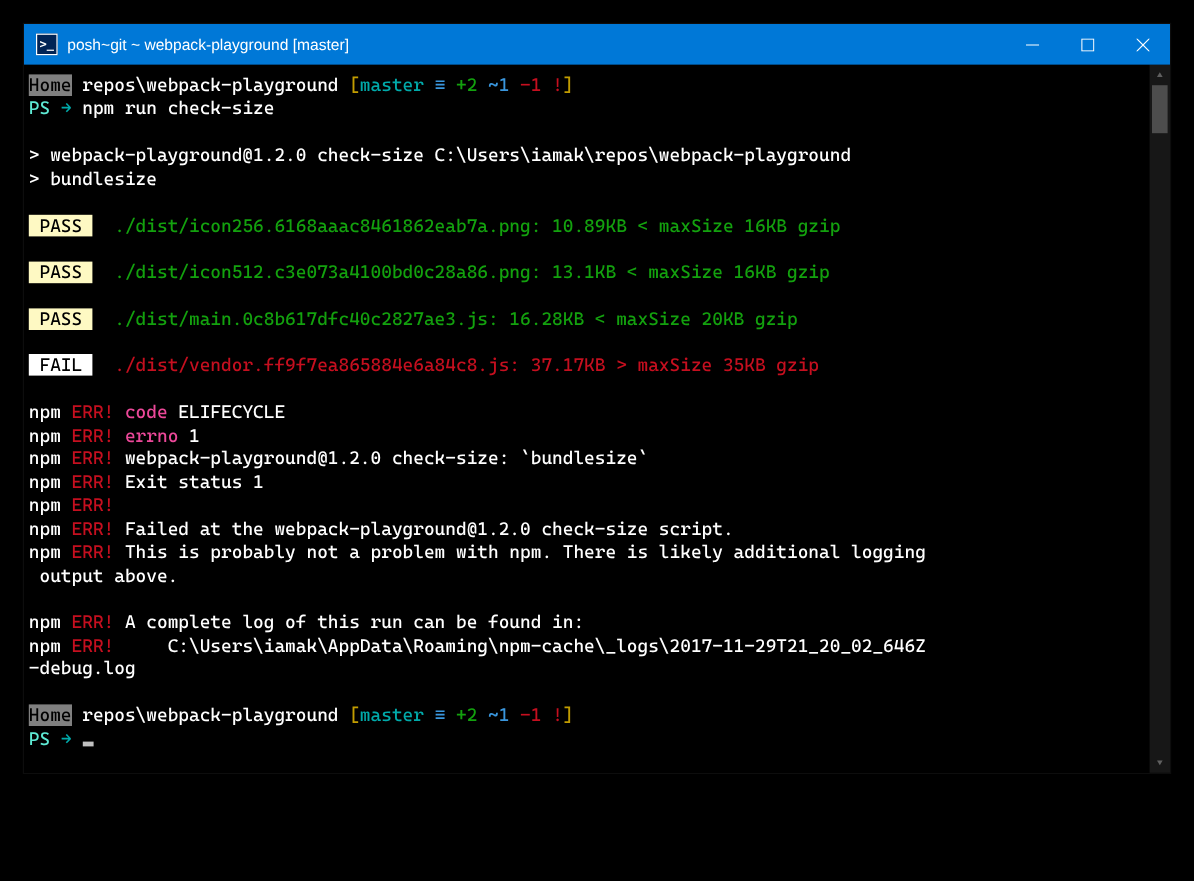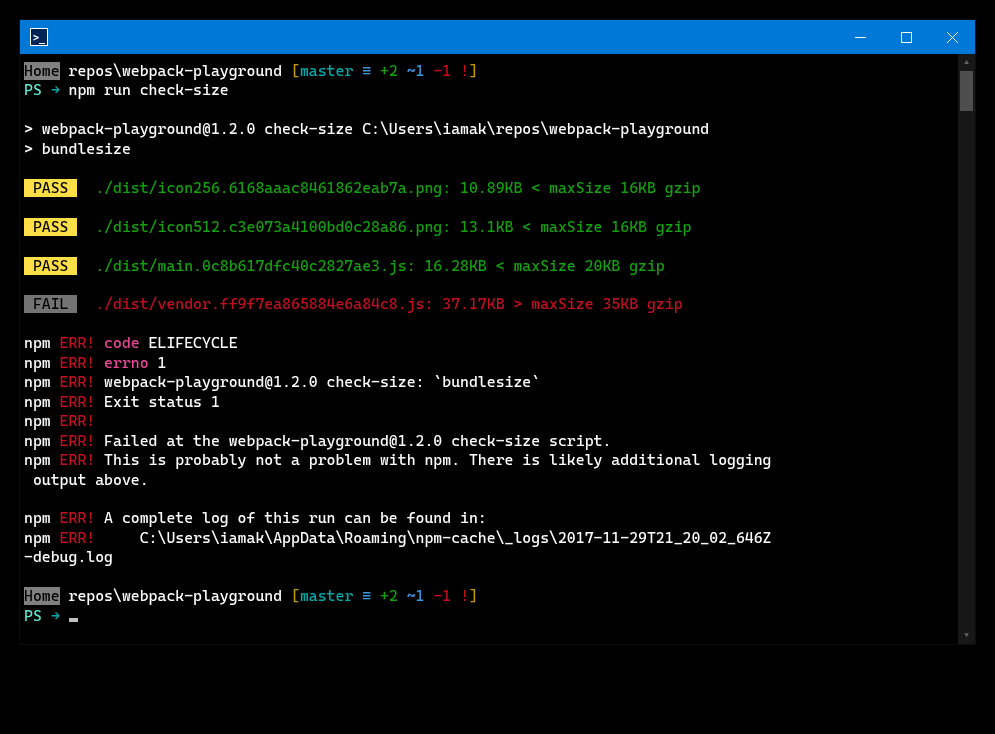--- a/index.html
+++ b/index.html
@@ -84,37 +84,38 @@
   }
   .home { background: #808080; color: #000; }
   .white { color: #fff; }
   .cy { color: #00aaaa; }
   .gr { color: #13a10e; }
   .rd { color: #c50f1f; }
   .ye { color: #c19c00; }
   .mg { color: #ec4899; }
   .bl { color: #5eead4; }
   .dc { color: #3a96dd; }
-  .pass-badge { background: #fde047; color: #000; }
-  .fail-badge { background: #737373; color: #000; }
+  .pass-badge { background: #fef9c3; color: #000; }
+  .fail-badge { background: #ffffff; color: #000; }
   .cursor {
     display:inline-block;
     width: 9px;
     height: 4px;
     background: #c0c0c0;
     vertical-align: -1px;
   }
   .line { display:block; }
 </style>
 </head>
 <body>
 
 <div class="window">
   <div class="titlebar">
     <div class="icon">&gt;_</div>
+    <div class="title">posh~git ~ webpack-playground [master]</div>
     <div class="spacer"></div>
     <div class="winbtn">
         <svg viewBox="0 0 11 11">
           <line x1="0" y1="5.5" x2="11" y2="5.5"></line>
         </svg>
       </div>
     <div class="winbtn">
         <svg viewBox="0 0 11 11">
           <rect x="0.5" y="0.5" width="10" height="10"></rect>
         </svg>

